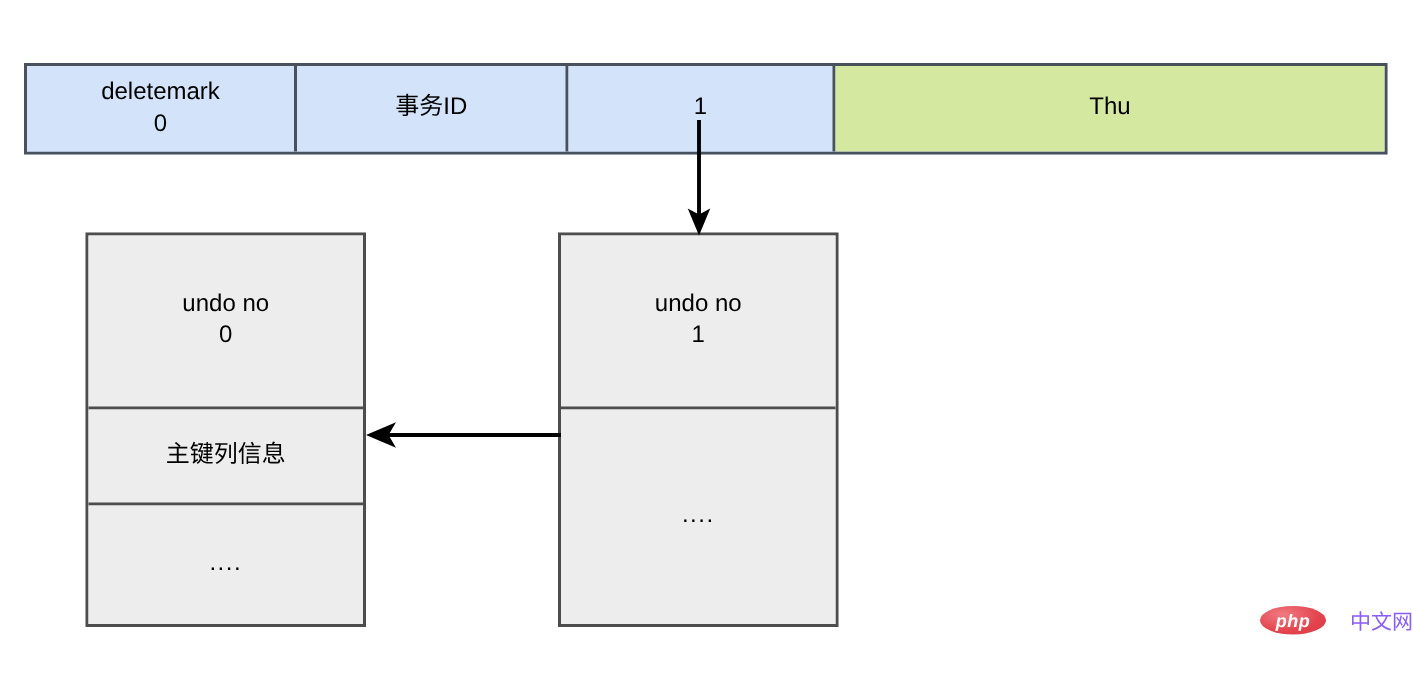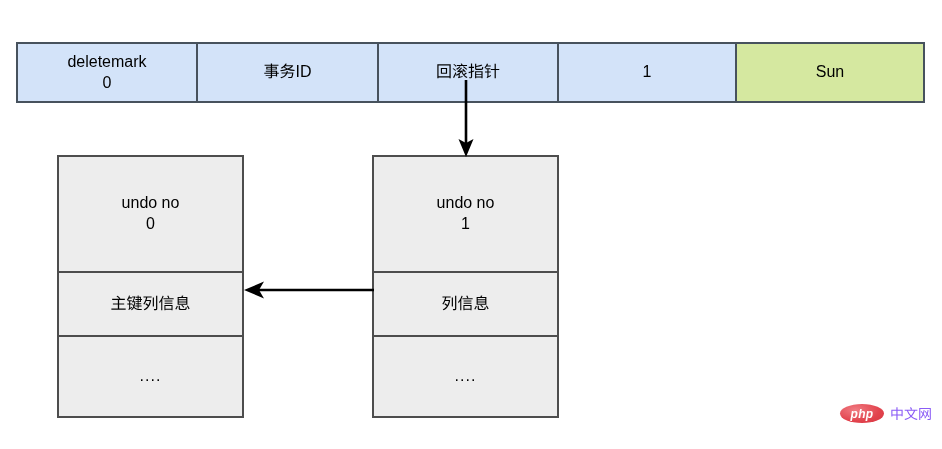--- a/index.html
+++ b/index.html
@@ -93,21 +93,21 @@
   #connector-down { left: 440px; top: 74px; width: 56px; height: 92px; }
   #connector-left { left: 232px; top: 266px; width: 152px; height: 48px; }
 
   
   #watermark {
     position: absolute;
     left: 840px;
     top: 404px;
     display: flex;
     align-items: center;
-    gap: 6px;
+    gap: 16px;
   }
   #watermark-logo {
     width: 44px;
     height: 19px;
     border-radius: 50%;
     background: radial-gradient(ellipse at 35% 30%, #f07b82 0%, #e2434d 60%, #d63742 100%);
     display: flex;
     align-items: center;
     justify-content: center;
     color: #ffffff;
@@ -133,30 +133,27 @@
 
     <div class="record-cell" style="width:180px">
       <span class="cell-line">deletemark</span>
       <span class="cell-line">0</span>
     </div>
 
     <div class="record-cell" style="width:181px">
       <span class="cell-line">事务ID</span>
     </div>
 
-    <div class="record-cell" style="width:180px">
-      <span class="cell-line">回滚指针</span>
-    </div>
 
     <div class="record-cell" style="width:178px">
       <span class="cell-line">1</span>
     </div>
 
     <div class="record-cell accent-green" style="flex:1 1 auto">
-      <span class="cell-line">Sun</span>
+      <span class="cell-line">Thu</span>
     </div>
 
   </div>
 
   <div class="undo-box" id="undo-box-0">
     <div class="undo-seg seg-head">
       <span class="seg-sub">undo no</span>
       <span class="seg-sub">0</span>
     </div>
     <div class="undo-seg seg-mid">
@@ -164,23 +161,20 @@
     </div>
     <div class="undo-seg seg-tail">
       <span class="seg-sub ellipsis-text">....</span>
     </div>
   </div>
 
   <div class="undo-box" id="undo-box-1">
     <div class="undo-seg seg-head">
       <span class="seg-sub">undo no</span>
       <span class="seg-sub">1</span>
-    </div>
-    <div class="undo-seg seg-mid">
-      <span class="seg-sub">列信息</span>
     </div>
     <div class="undo-seg seg-tail">
       <span class="seg-sub ellipsis-text">....</span>
     </div>
   </div>
 
   <svg class="connector" id="connector-down" viewBox="0 0 56 92">
     <line x1="26" y1="6" x2="26" y2="72" stroke="#000000" stroke-width="2.6"></line>
     <polygon points="26,83 18.5,65 26,69 33.5,65" fill="#000000"></polygon>
   </svg>

